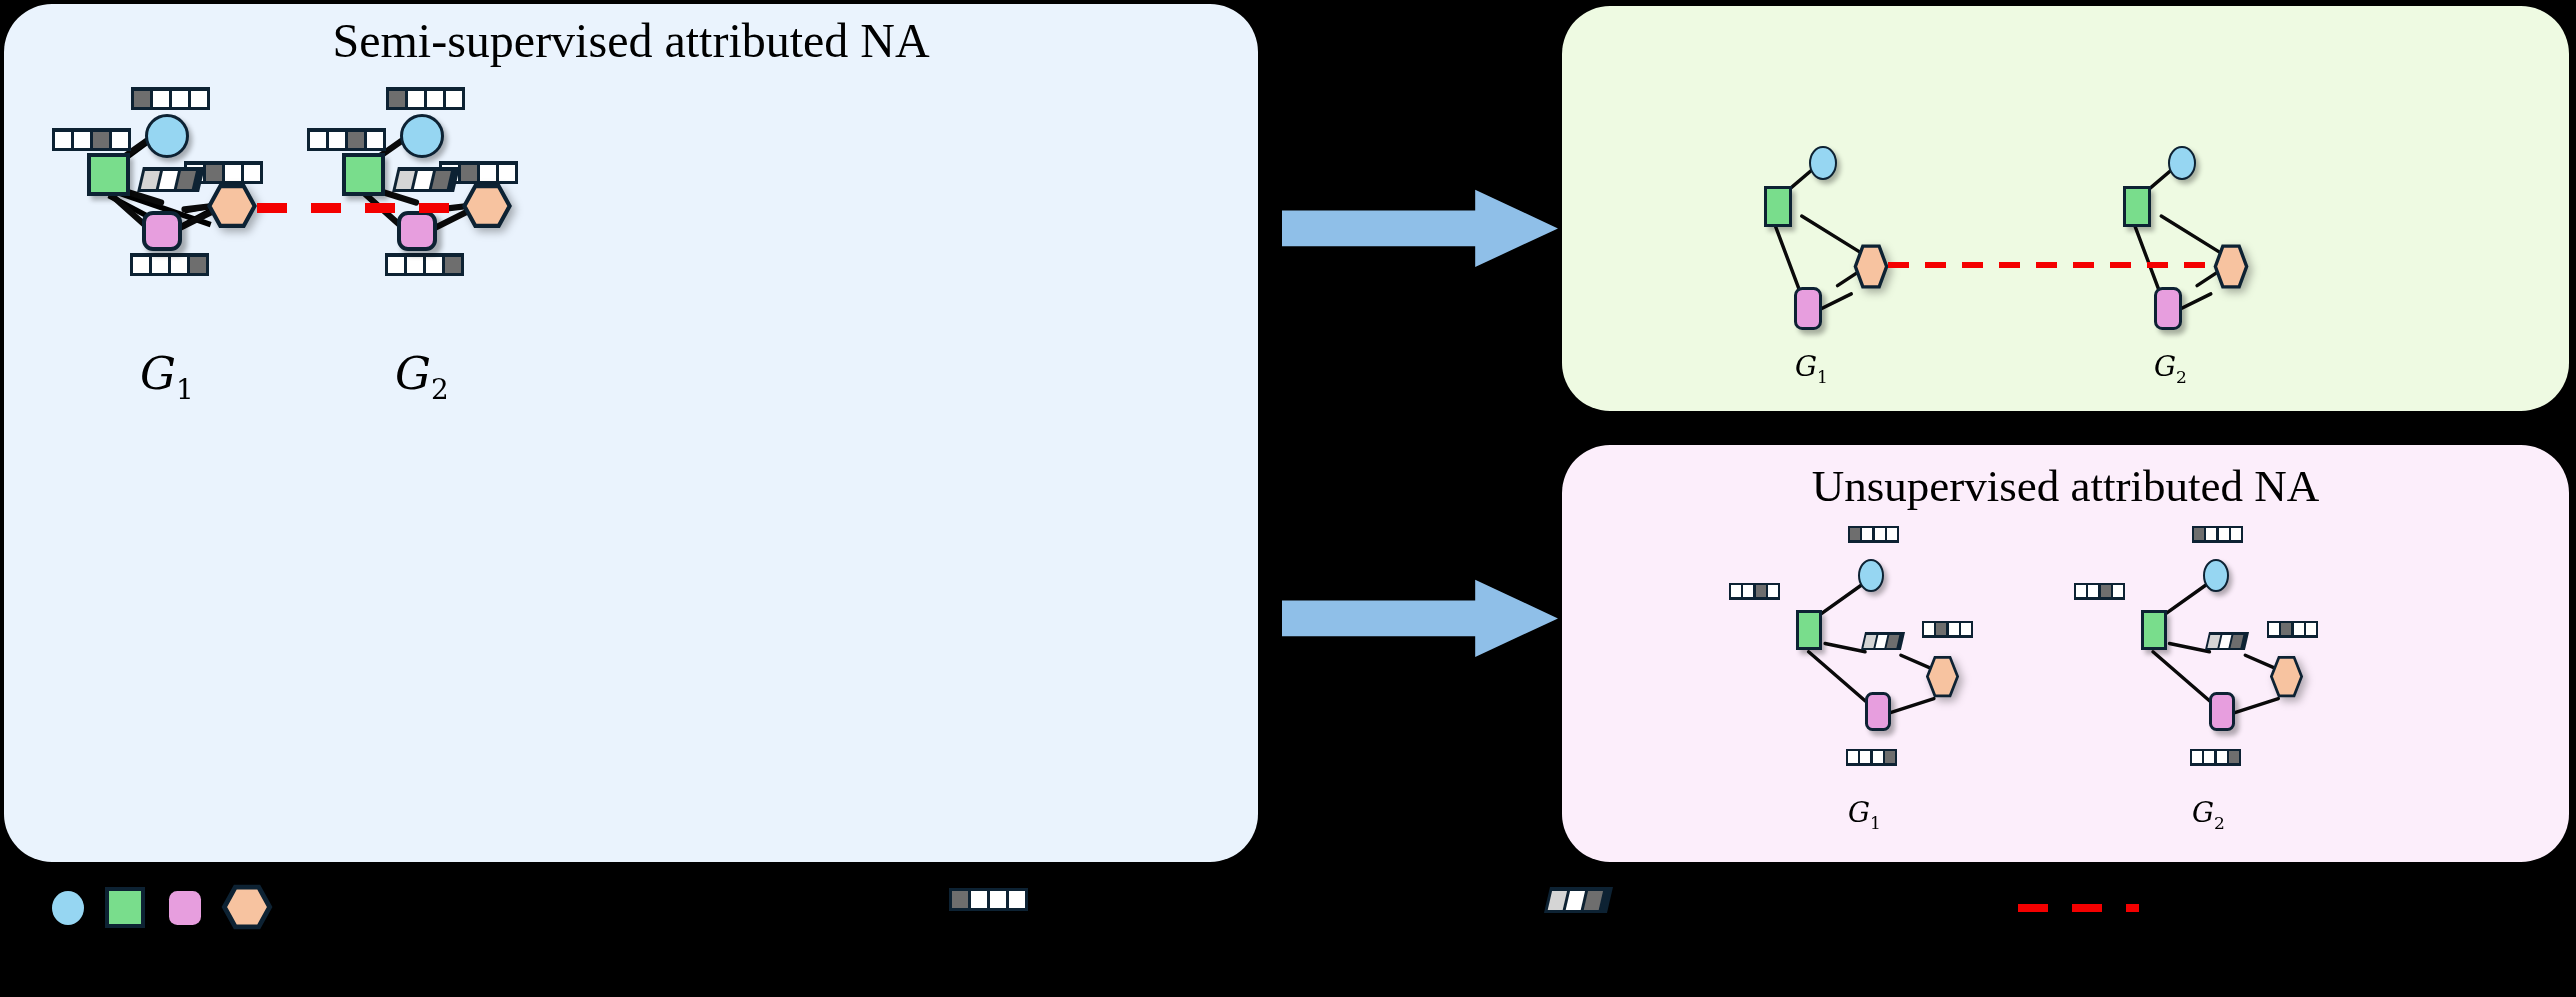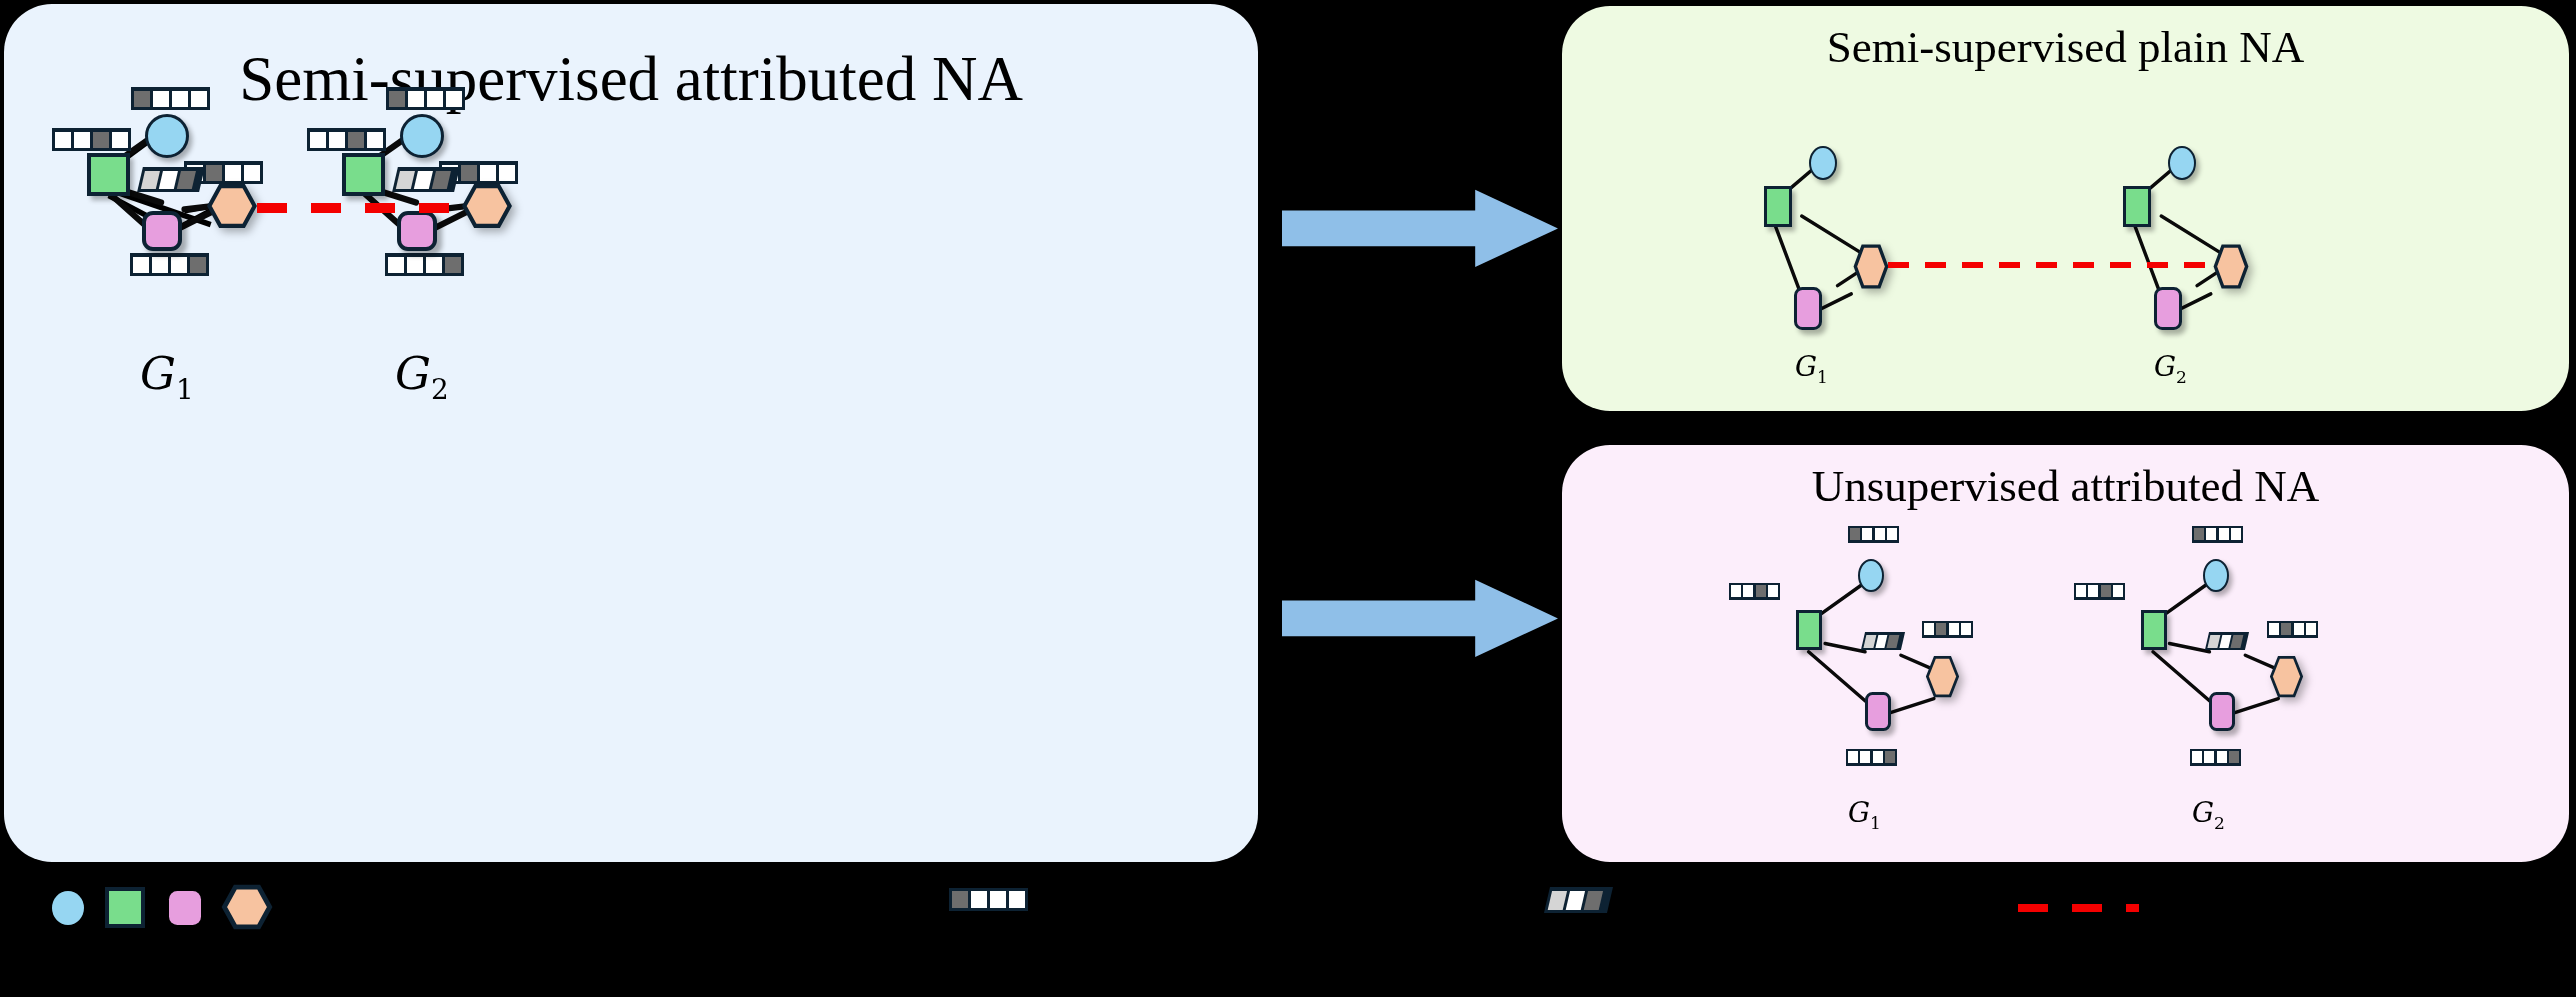--- a/index.html
+++ b/index.html
@@ -8,21 +8,21 @@
   .stage{position:relative;width:2576px;height:997px;background:#000;}
 
   
   .panel{position:absolute;border-radius:48px;}
   #panel-attributed{left:4.1px;  top:4.1px;   width:1254px;height:858px;background:#eaf3fd;}
   #panel-plain{     left:1562px;top:5.5px;  width:1007px;height:405px; background:#eefae2;}
   #panel-unsup{     left:1562px;top:445px;width:1007px;height:417px; background:#fceefb;}
 
   .panel-title{position:absolute;left:0;width:100%;text-align:center;
                color:#000;font-weight:400;letter-spacing:0px;}
-  #title-attributed{top:39px; font-size:63px;}
+  #title-attributed{top:9px; font-size:48px;}
   #title-plain{     top:15px; font-size:45px;}
   #title-unsup{     top:15px; font-size:45px;}
 
   
   .gcanvas{position:absolute;left:0;top:0;width:100%;height:100%;overflow:visible;}
 
   
   .node{position:absolute;box-sizing:border-box;}
   .node.circle{background:#96d6f2;border:3.4px solid #0d2233;border-radius:50%;
                box-shadow:3.4px 4.1px 4.8px rgba(0,0,0,.30);}
@@ -205,21 +205,20 @@
         <polygon points="0,34 280,34 280,4 400,60 280,116 280,86 0,86" fill="#8fbfe8"></polygon>
       </svg>
   </div>
   <div class="arrow" style="left:1282px;top:577px;width:276px;height:83px;">
     <svg viewBox="0 0 400 120">
         <polygon points="0,34 280,34 280,4 400,60 280,116 280,86 0,86" fill="#8fbfe8"></polygon>
       </svg>
   </div>
 
   <div class="panel" id="panel-plain">
-    <div class="panel-title" id="title-plain">Semi-supervised plain NA</div>
 
     <div>
       <svg class="gcanvas" viewBox="0 0 1462 588">
         <g stroke="#0a0a0a" stroke-width="5" fill="none" stroke-linecap="round">
           <line x1="323" y1="272" x2="370" y2="232"></line>
           <line x1="348" y1="305" x2="432" y2="357"></line>
           <line x1="310" y1="320" x2="355" y2="440"></line>
           <line x1="400" y1="406" x2="432" y2="385"></line>
           <line x1="355" y1="450" x2="420" y2="418"></line>
         </g>

